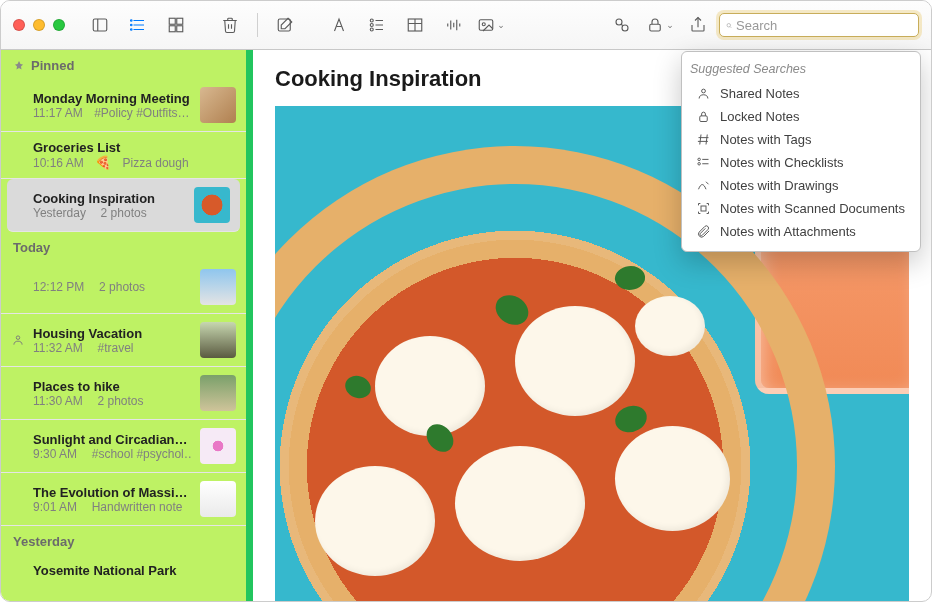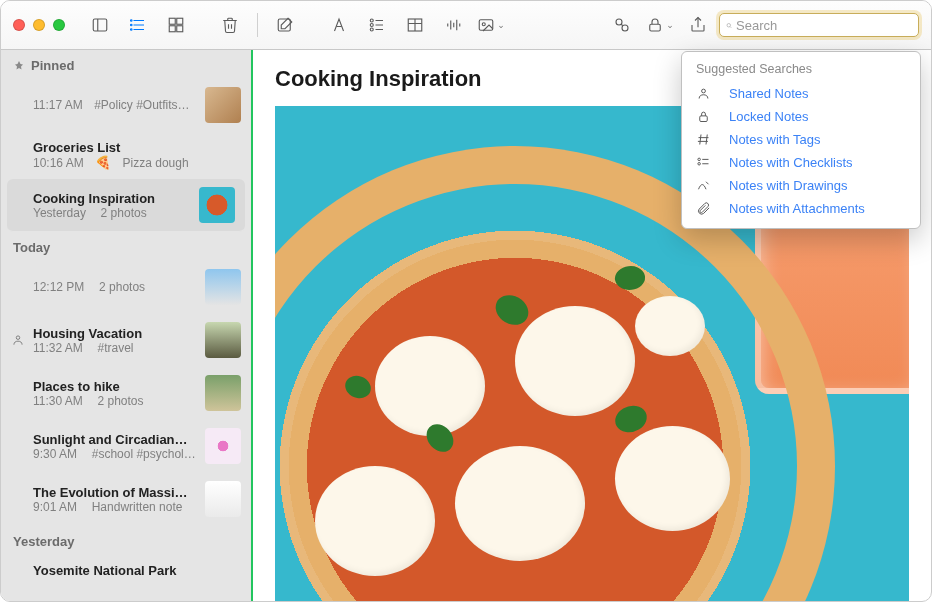--- a/index.html
+++ b/index.html
@@ -59,22 +59,22 @@
       background:transparent;
     }
     .searchbox input::placeholder{ color:#999;}
     .searchbox svg{ width:13px; height:13px; stroke:#888; fill:none; stroke-width:2;}
     
     .body {
       flex:1; display:flex; min-height:0;
     }
     .sidebar{
       width: 252px;
-      border-right:2px solid #22c55e;
-      background:#e5e5e5;
+      border-right:7px solid #22c55e;
+      background:#bef264;
       overflow-y:auto;
       font-size:13px;
     }
     .pinned-hdr, .section-hdr{
       display:flex; align-items:center; gap:6px;
       padding:8px 12px 6px; color:#6b6b6b; font-weight:600;
     }
     .pinned-hdr svg{ width:12px;height:12px; fill:#8a8a8a;}
     .note{
       display:flex; align-items:center;
@@ -145,26 +145,26 @@
       width:240px;
       background:#fff;
       border:1px solid #c0c0c0;
       border-radius:6px;
       box-shadow:0 10px 28px rgba(0,0,0,.22);
       padding:6px 0 8px;
       z-index:50;
       font-size:13px;
     }
     .dropdown .dd-hdr{
-      color:#8a8a8a; font-size:12.5px; padding:4px 14px 6px;
+      color:#8a8a8a; font-size:12.5px; padding:4px 8px 6px;font-style:italic;
     }
     .dd-item{
-      display:flex; align-items:center; gap:18px;
+      display:flex; align-items:center; gap:9px;
       padding:4px 14px;
-      color:#3b82f6;
+      color:#404040;
       cursor:pointer;
     }
     .dd-item svg{ width:15px; height:15px; stroke:#5b5b5b; fill:none; stroke-width:1.6;}
     .chev{ font-size:9px; color:#777; margin-left:2px;}
     .pizza-emoji{ font-size:13px;}
     .thumb.t1{background:linear-gradient(135deg,#d8b890,#b08050);}
     .thumb.t2{background:radial-gradient(circle,#d75a2a 40%,#37b8cd 42%);}
     .thumb.t3{background:linear-gradient(#8fc6ee,#e4e4e4);}
     .thumb.t4{background:linear-gradient(#c7d7b0,#5a5a40);}
     .thumb.t5{background:linear-gradient(#7aa06a,#cfc49a);}
@@ -305,20 +305,21 @@
     <div class="sidebar">
       <div class="pinned-hdr">
         <svg viewBox="0 0 24 24">
             <path d="M12 2l3 6 5 1-4 4 1 6-5-3-5 3 1-6-4-4 5-1z" fill="#8a8a8a"></path>
           </svg>
         <span>Pinned</span>
       </div>
 
       <div class="note note-wrap">
         <div class="txt">
+          <div class="title">Monday Morning Meeting</div>
           <div class="sub"><span class="mini">11:17 AM</span>&nbsp;<span class="mini">#Policy #Outfits…</span></div>
         </div>
         <div class="thumb t1"></div>
       </div>
 
       <div class="note note-wrap">
         <div class="txt">
           <div class="title">Groceries List</div>
           <div class="sub"><span class="mini">10:16 AM</span>&nbsp;<span class="pizza-emoji">🍕</span>&nbsp;<span class="mini">Pizza dough</span></div>
         </div>
@@ -449,19 +450,26 @@
     </div>
     <div class="dd-item">
       <svg viewBox="0 0 24 24">
           <path d="M4 18c4-10 8-10 12 0"></path>
           <path d="M16 6l4 4"></path>
         </svg>
       <span>Notes with Drawings</span>
     </div>
     <div class="dd-item">
       <svg viewBox="0 0 24 24">
+          <path d="M4 7V4h3M20 7V4h-3M4 17v3h3M20 17v3h-3"></path>
+          <rect x="8" y="8" width="8" height="8"></rect>
+        </svg>
+      <span>Notes with Scanned Documents</span>
+    </div>
+    <div class="dd-item">
+      <svg viewBox="0 0 24 24">
           <path d="M21 11l-9 9a5 5 0 0 1-7-7l9-9a3.5 3.5 0 0 1 5 5l-9 9a2 2 0 0 1-3-3l8-8"></path>
         </svg>
       <span>Notes with Attachments</span>
     </div>
   </div>
 
 </div>
 
 </body></html>

